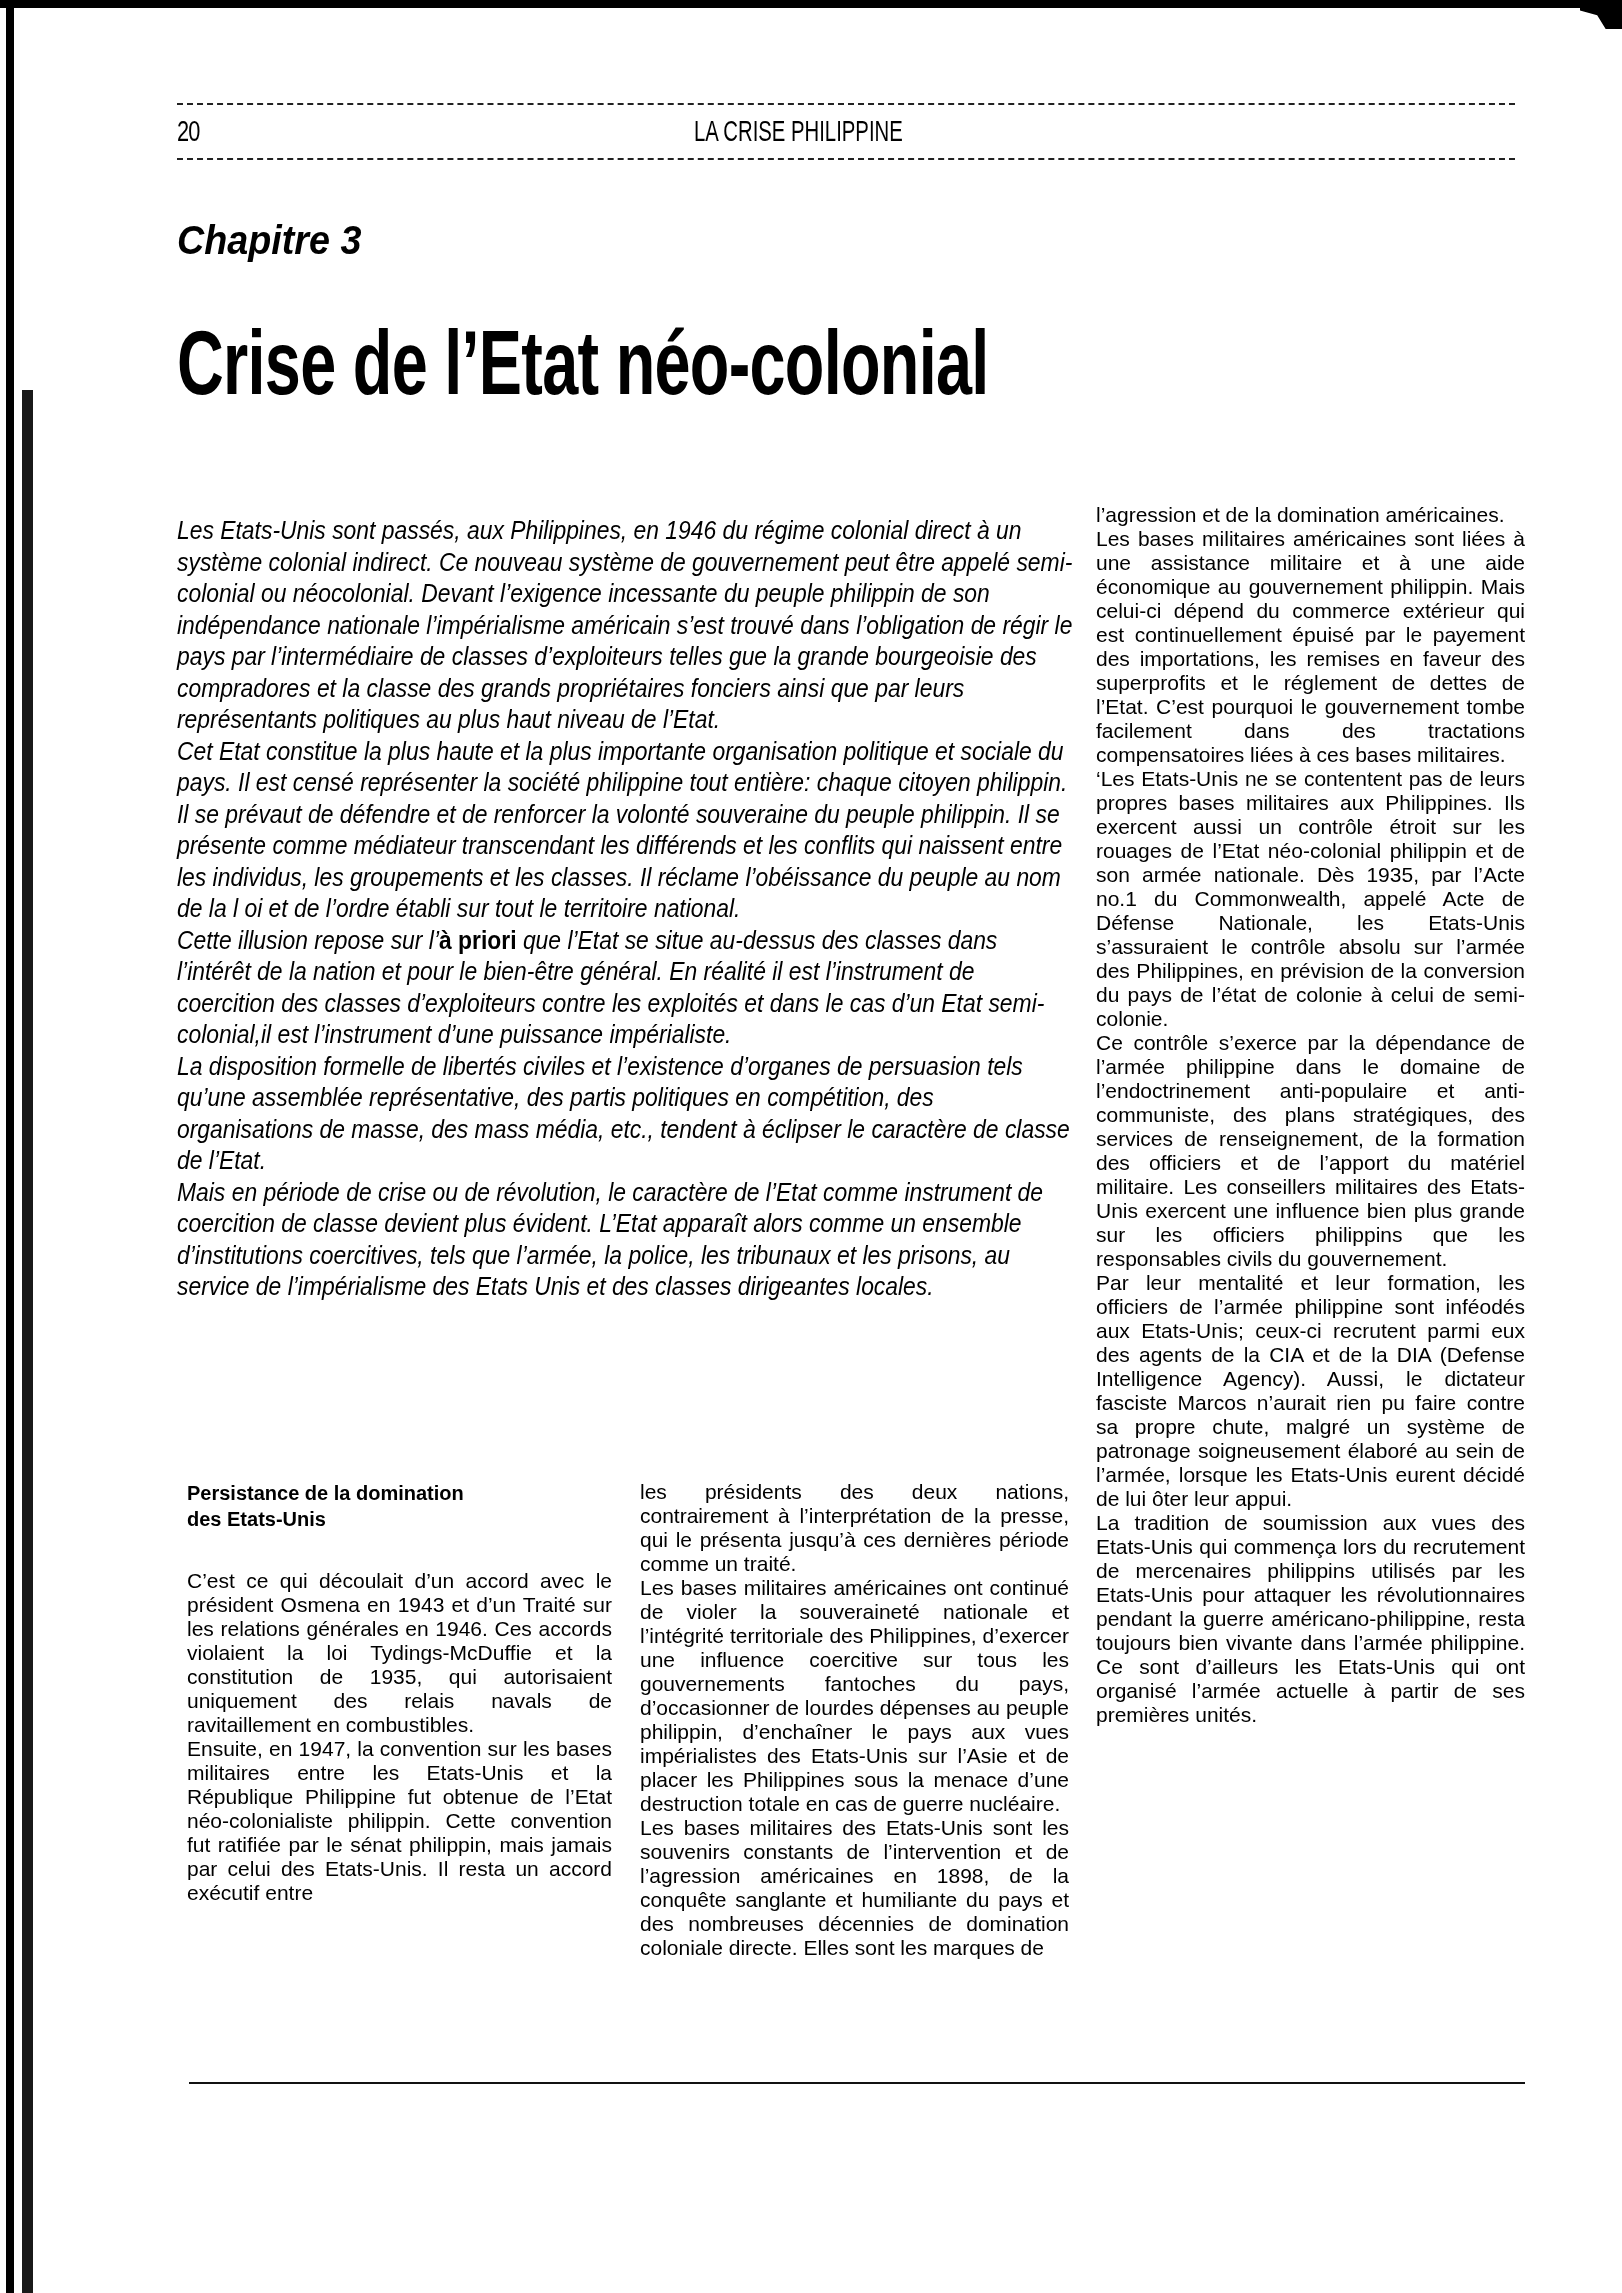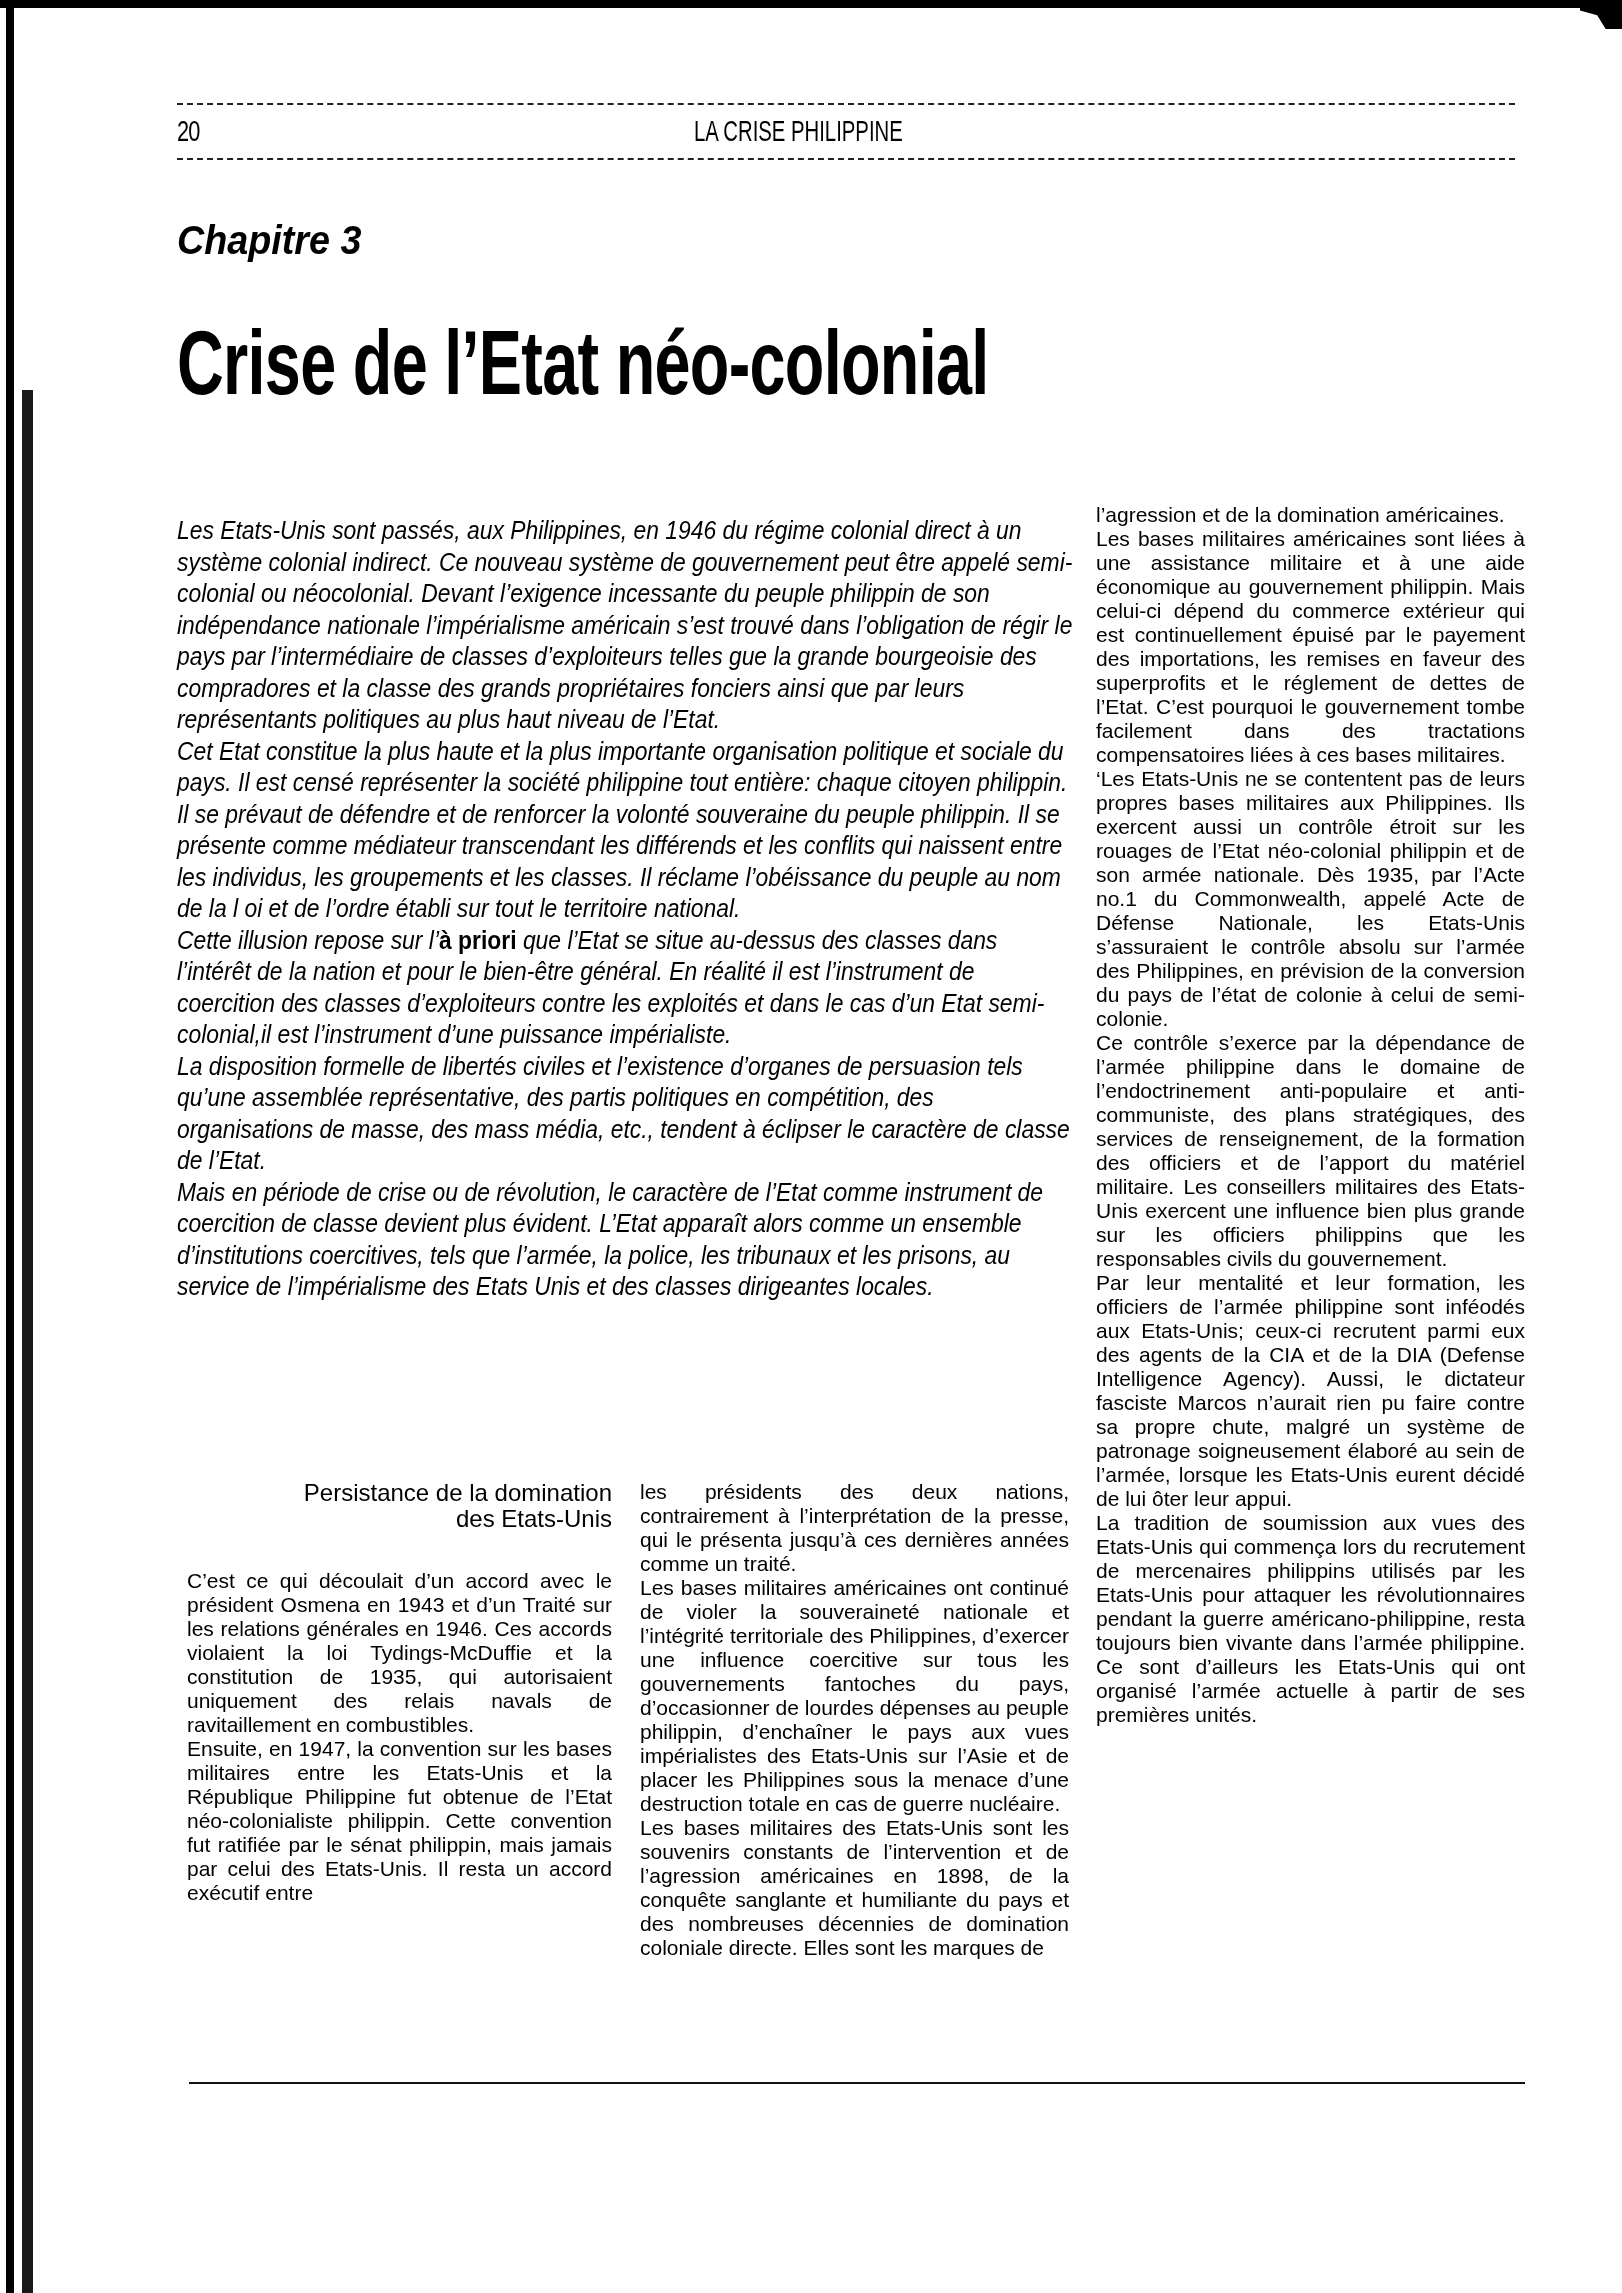--- a/index.html
+++ b/index.html
@@ -23,21 +23,21 @@
 
   .intro { position: absolute; left: 177px; top: 515px; width: 897px; font-size: 26px; line-height: 31.5px; font-style: italic; transform: scaleX(.88); transform-origin: left; width: 1019px; }
   .intro p { margin: 0; }
 
   .col { position: absolute; font-size: 21px; line-height: 24px; text-align: justify; }
   .col p { margin: 0; }
   .col-right { left: 1096px; top: 503px; width: 429px; }
   .col-left { left: 187px; top: 1480px; width: 425px; }
   .col-mid { left: 640px; top: 1480px; width: 429px; }
 
-  .section-heading { font-size: 24px; font-weight: normal; text-align: right; line-height: 26px; margin: 0 0 37px 0; }
+  .section-heading { font-size: 20px; font-weight: bold; text-align: left; line-height: 26px; margin: 0 0 37px 0; }
 
   .bottom-rule { position: absolute; left: 189px; top: 2082px; width: 1336px; border-top: 2.9px solid #111; }
 </style>
 </head>
 <body>
 
 <div class="scan-top"></div>
 <div class="scan-top-right"></div>
 <div class="scan-left-a"></div>
 <div class="scan-left-b"></div>
@@ -73,19 +73,19 @@
 <section class="col col-left">
   <h2 class="section-heading">
     <span>Persistance de la domination</span><br>
     <span>des Etats-Unis</span>
   </h2>
   <p>C’est ce qui découlait d’un accord avec le président Osmena en 1943 et d’un Traité sur les relations générales en 1946. Ces accords violaient la loi Tydings-McDuffie et la constitution de 1935, qui autorisaient uniquement des relais navals de ravitaillement en combustibles.</p>
   <p>Ensuite, en 1947, la convention sur les bases militaires entre les Etats-Unis et la République Philippine fut obtenue de l’Etat néo-colonialiste philippin. Cette convention fut ratifiée par le sénat philippin, mais jamais par celui des Etats-Unis. Il resta un accord exécutif entre</p>
 </section>
 
 <section class="col col-mid">
-  <p>les présidents des deux nations, contrairement à l’interprétation de la presse, qui le présenta jusqu’à ces dernières années comme un traité.</p>
+  <p>les présidents des deux nations, contrairement à l’interprétation de la presse, qui le présenta jusqu’à ces dernières période comme un traité.</p>
   <p>Les bases militaires américaines ont continué de violer la souveraineté nationale et l’intégrité territoriale des Philippines, d’exercer une influence coercitive sur tous les gouvernements fantoches du pays, d’occasionner de lourdes dépenses au peuple philippin, d’enchaîner le pays aux vues impérialistes des Etats-Unis sur l’Asie et de placer les Philippines sous la menace d’une destruction totale en cas de guerre nucléaire.</p>
   <p>Les bases militaires des Etats-Unis sont les souvenirs constants de l’intervention et de l’agression américaines en 1898, de la conquête sanglante et humiliante du pays et des nombreuses décennies de domination coloniale directe. Elles sont les marques de</p>
 </section>
 
 <div class="bottom-rule"></div>
 
 
 </body></html>

